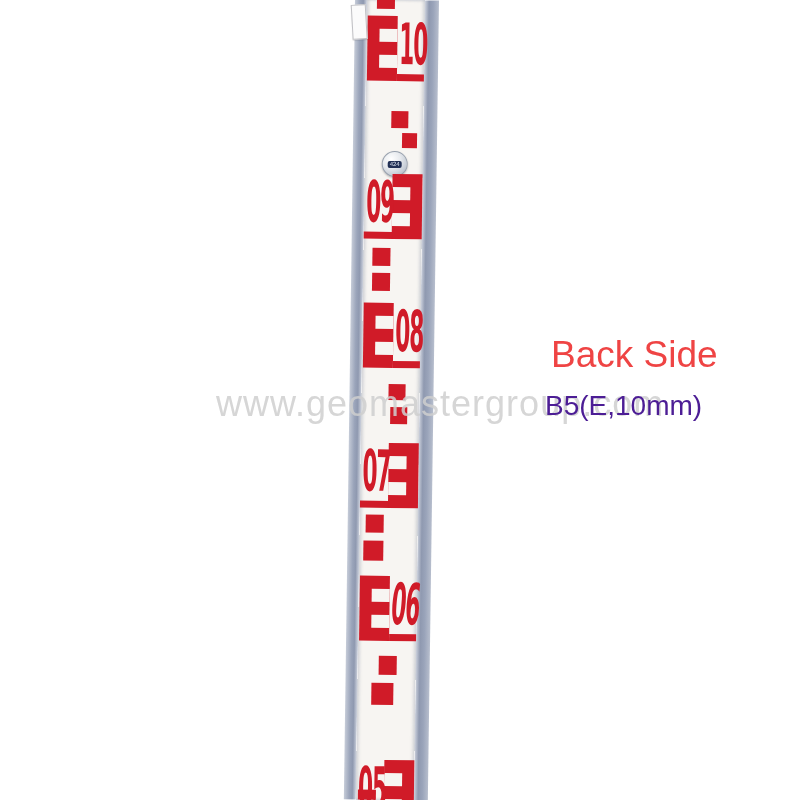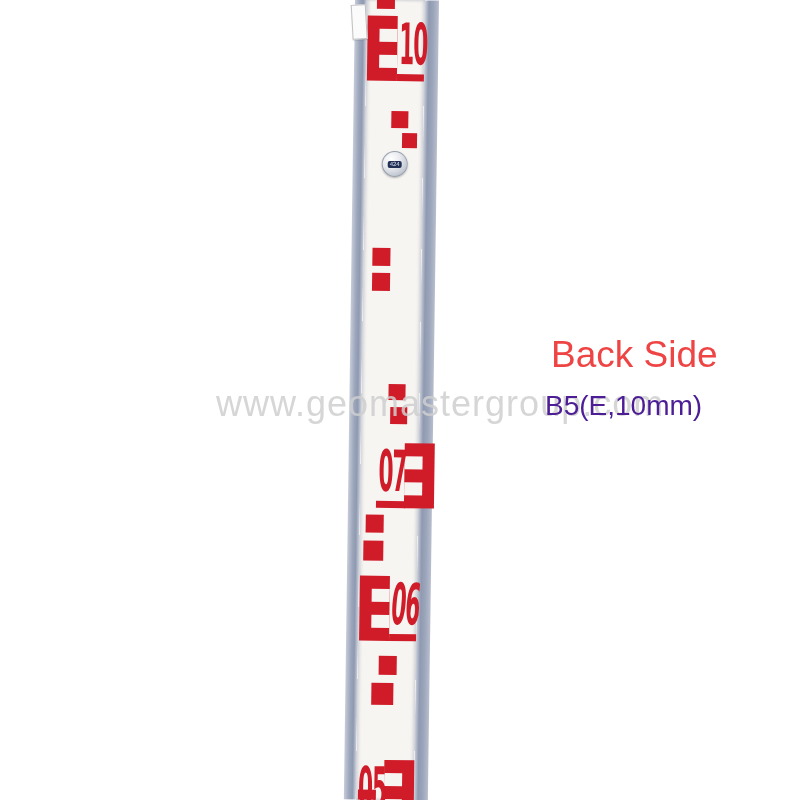--- a/index.html
+++ b/index.html
@@ -98,21 +98,37 @@
       <span class="rivet-label">424</span>
     </div>
   <div class="group" style="top: 16px;">
         <div class="eglyph left">
           <div class="notch n1"></div>
           <div class="notch n2"></div>
         </div>
         <div class="digits dright">10</div>
         <div class="uline uright"></div>
       </div>
-      <div class="group" style="top: 443px; margin-left: 16px;">
+      <div class="group" style="top: 174px;">
+        <div class="eglyph right">
+          <div class="notch n1"></div>
+          <div class="notch n2"></div>
+        </div>
+        <div class="digits dleft">09</div>
+        <div class="uline uleft"></div>
+      </div>
+      <div class="group" style="top: 303px;">
+        <div class="eglyph left">
+          <div class="notch n1"></div>
+          <div class="notch n2"></div>
+        </div>
+        <div class="digits dright">08</div>
+        <div class="uline uright"></div>
+      </div>
+      <div class="group" style="top: 443px;">
         <div class="eglyph right">
           <div class="notch n1"></div>
           <div class="notch n2"></div>
         </div>
         <div class="digits dleft">07</div>
         <div class="uline uleft"></div>
       </div>
       <div class="group" style="top: 576px; font-style: italic;">
         <div class="eglyph left">
           <div class="notch n1"></div>

